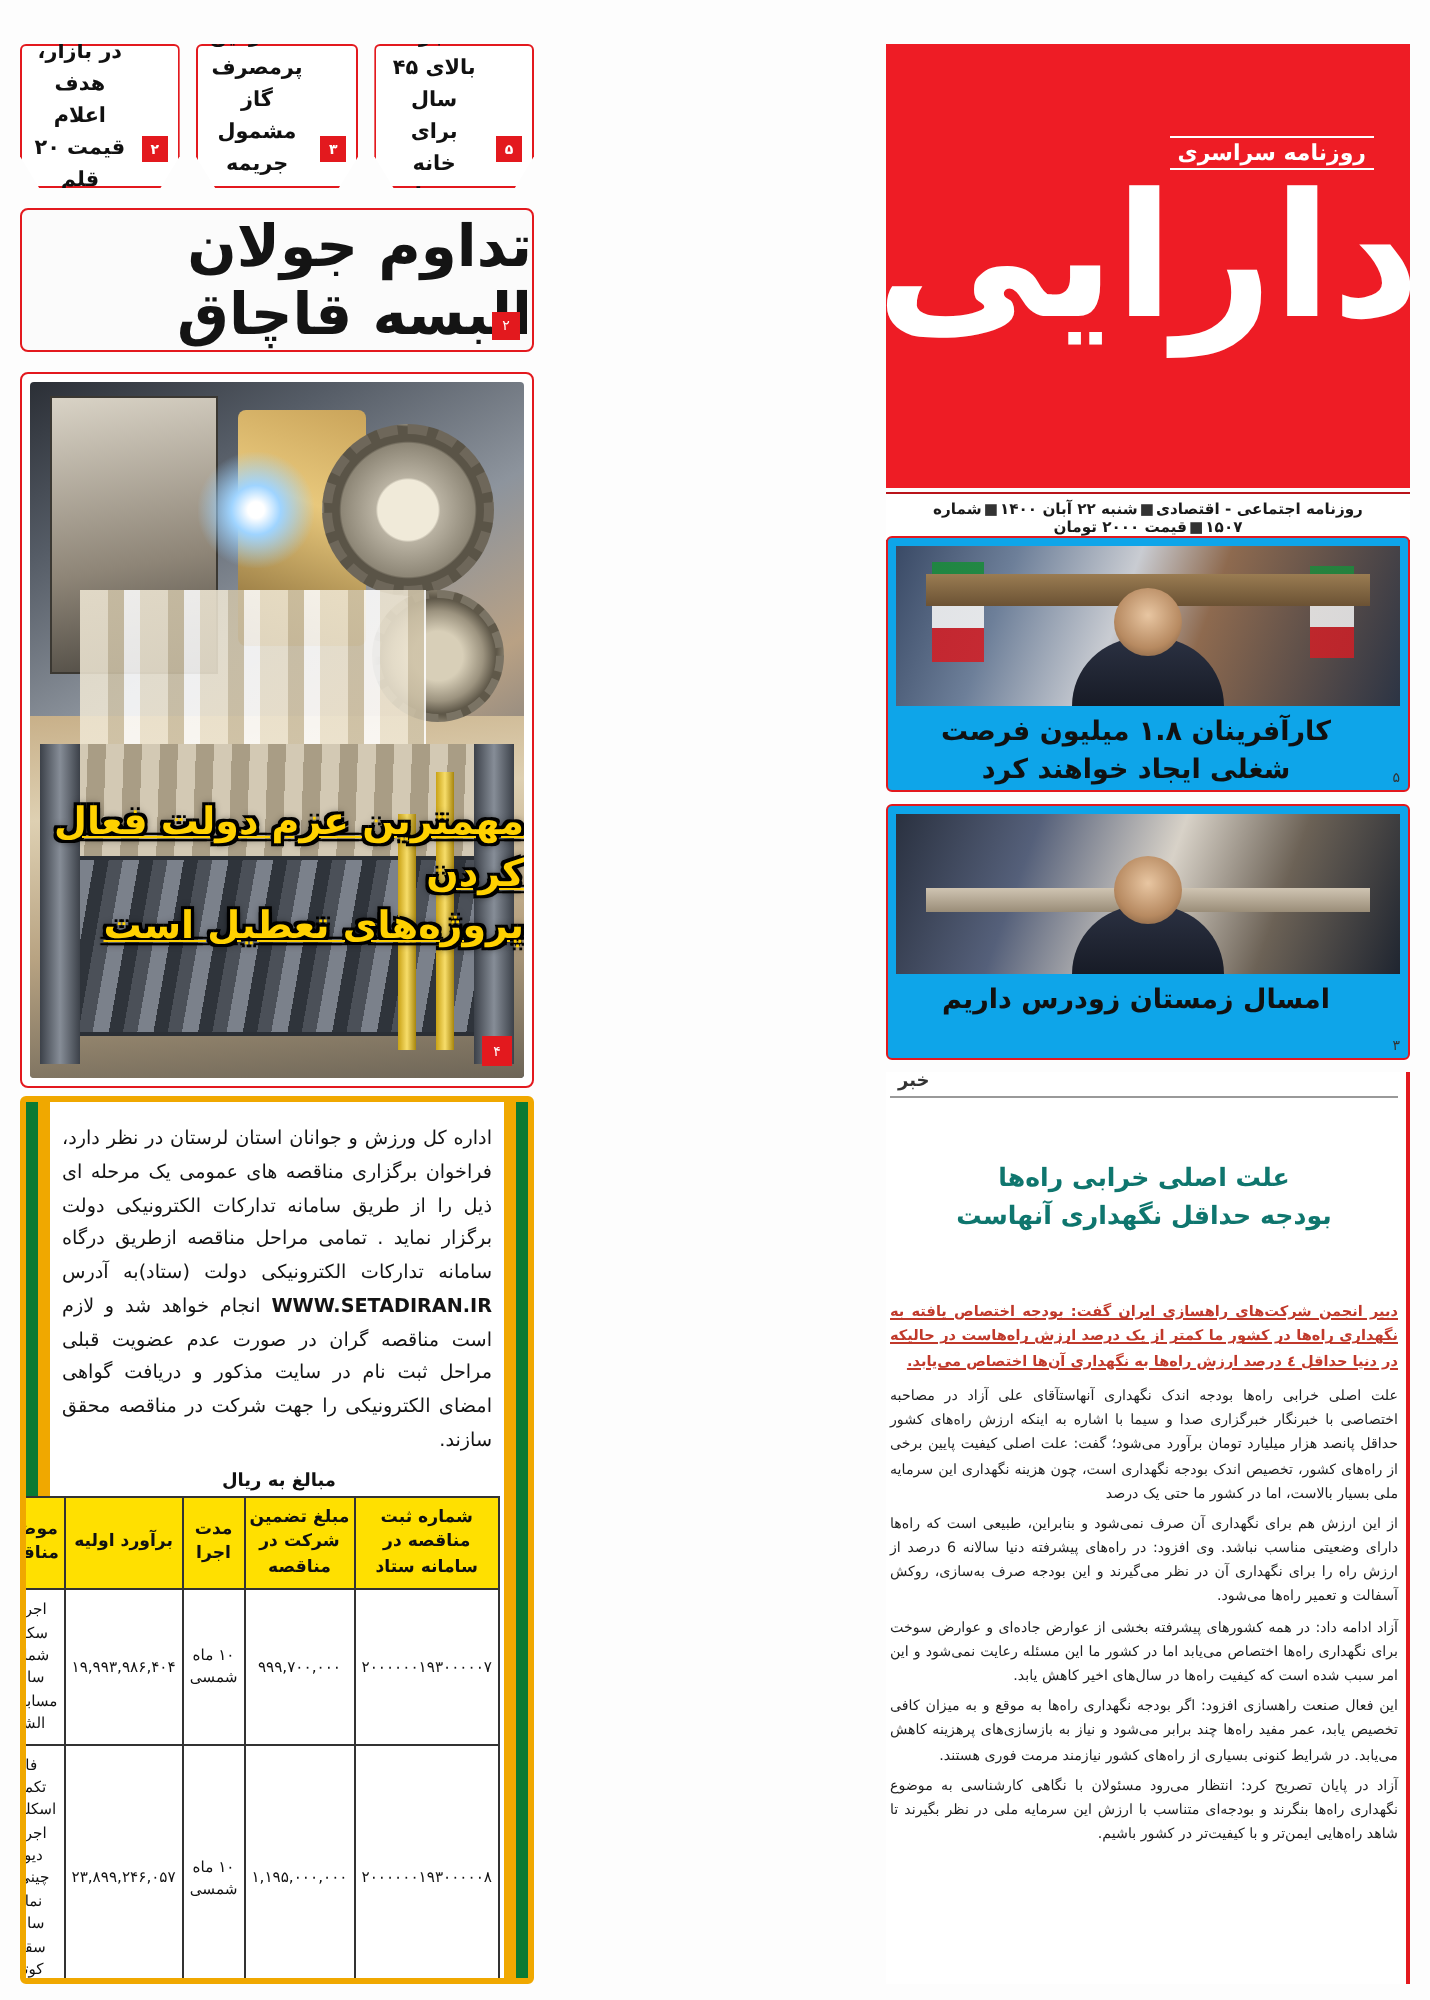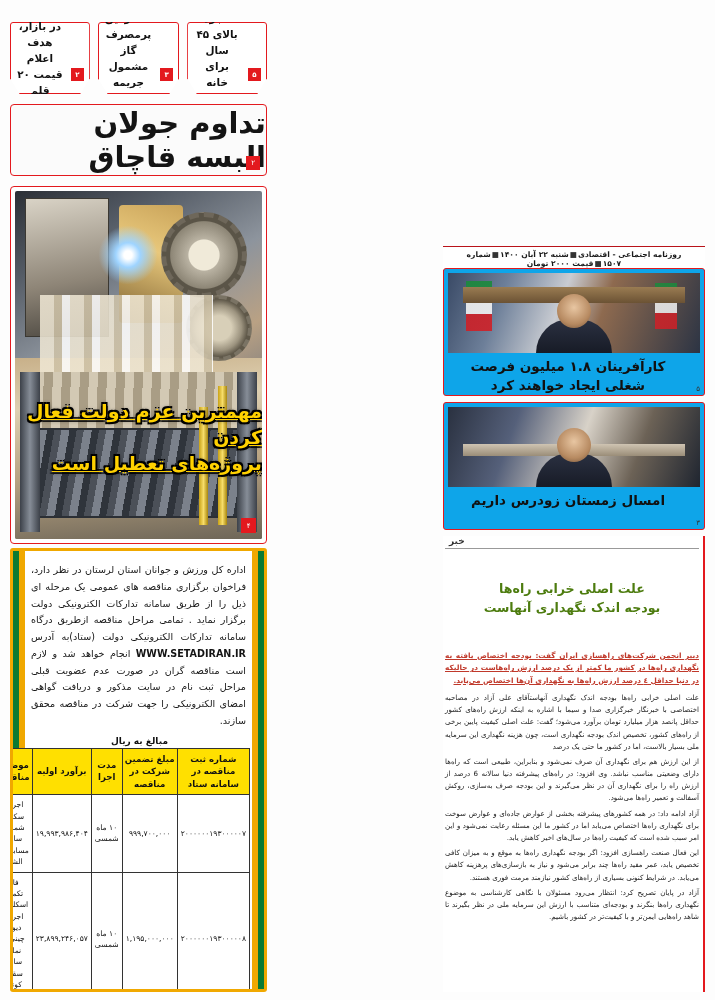--- a/index.html
+++ b/index.html
@@ -389,21 +389,21 @@
     font-weight: bold;
     color: #333;
     border-bottom: 1.2px solid #999;
     padding: 0 2px 2px 4px;
     margin-bottom: 5px;
   }
   .news-headline {
     text-align: center;
     font-size: 12.6px;
     font-weight: bold;
-    color: #4d7c0f;
+    color: #0f766e;
     line-height: 1.5;
     margin-bottom: 6px;
     margin-top: 31px;
   }
   .news-lede {
     font-size: 7.3px;
     font-weight: bold;
     line-height: 1.7;
     color: #c0392b;
     text-align: justify;
@@ -442,20 +442,24 @@
     </div>
     <div class="teaser">
       <div class="teaser-text">
         <span>ایجاد شفافیت در بازار، هدف</span><br>
         <span>اعلام قیمت ۲۰ قلم کالای اساسی</span>
       </div>
       <div class="teaser-page">۲</div>
     </div>
   </div>
 
+  <div class="masthead">
+    <div class="masthead-sub">روزنامه سراسری</div>
+    <div class="masthead-title">دارایی</div>
+  </div>
   <div class="masthead-info">
     <span>روزنامه اجتماعی - اقتصادی</span><span class="sep">■</span><span>شنبه ۲۲ آبان ۱۴۰۰</span><span class="sep">■</span><span>شماره ۱۵۰۷</span><span class="sep">■</span><span>قیمت ۲۰۰۰ تومان</span>
   </div>
 
   <div class="main-headline">
     <div class="main-headline-text">تداوم جولان البسه قاچاق</div>
     <div class="main-headline-page">۲</div>
   </div>
 
   <div class="main-photo-box">
@@ -553,21 +557,21 @@
         </tbody>
       </table>
 
     </div>
   </div>
 
   <div class="news-col">
     <div class="news-kicker">خبر</div>
     <div class="news-headline">
       <span>علت اصلی خرابی راه‌ها</span><br>
-      <span>بودجه اندک نگهداری آنهاست</span>
+      <span>بودجه حداقل نگهداری آنهاست</span>
     </div>
     <div class="news-lede">دبیر انجمن شرکت‌های راهسازی ایران گفت: بودجه اختصاص یافته به نگهداری راه‌ها در کشور ما کمتر از یک درصد ارزش راه‌هاست در حالیکه در دنیا حداقل ٤ درصد ارزش راه‌ها به نگهداری آن‌ها اختصاص می‌یابد.</div>
     <div class="news-body">
       <p>علت اصلی خرابی راه‌ها بودجه اندک نگهداری آنهاستآقای علی آزاد در مصاحبه اختصاصی با خبرنگار  خبرگزاری صدا و سیما با اشاره به اینکه ارزش راه‌های کشور حداقل پانصد هزار میلیارد تومان برآورد می‌شود؛ گفت: علت اصلی کیفیت پایین برخی از راه‌های کشور، تخصیص اندک بودجه نگهداری است، چون هزینه نگهداری این سرمایه ملی بسیار بالاست، اما در کشور ما حتی یک درصد</p>
       <p>از این ارزش هم برای نگهداری آن صرف نمی‌شود و بنابراین، طبیعی است که راه‌ها دارای وضعیتی مناسب نباشد. وی افزود: در راه‌های پیشرفته دنیا سالانه 6 درصد از ارزش راه را برای نگهداری آن در نظر می‌گیرند و این بودجه صرف به‌سازی، روکش آسفالت و تعمیر راه‌ها می‌شود.</p>
       <p>آزاد ادامه داد: در همه کشورهای پیشرفته بخشی از عوارض جاده‌ای و عوارض سوخت برای نگهداری راه‌ها اختصاص می‌یابد اما در کشور ما این مسئله رعایت نمی‌شود و این امر سبب شده است که کیفیت راه‌ها در سال‌های اخیر کاهش یابد.</p>
       <p>این فعال صنعت راهسازی افزود: اگر بودجه نگهداری راه‌ها به موقع و به میزان کافی تخصیص یابد، عمر مفید راه‌ها چند برابر می‌شود و نیاز به بازسازی‌های پرهزینه کاهش می‌یابد. در شرایط کنونی بسیاری از راه‌های کشور نیازمند مرمت فوری هستند.</p>
       <p>آزاد در پایان تصریح کرد: انتظار می‌رود مسئولان با نگاهی کارشناسی به موضوع نگهداری راه‌ها بنگرند و بودجه‌ای متناسب با ارزش این سرمایه ملی در نظر بگیرند تا شاهد راه‌هایی ایمن‌تر و با کیفیت‌تر در کشور باشیم.</p>
     </div>
   </div>

